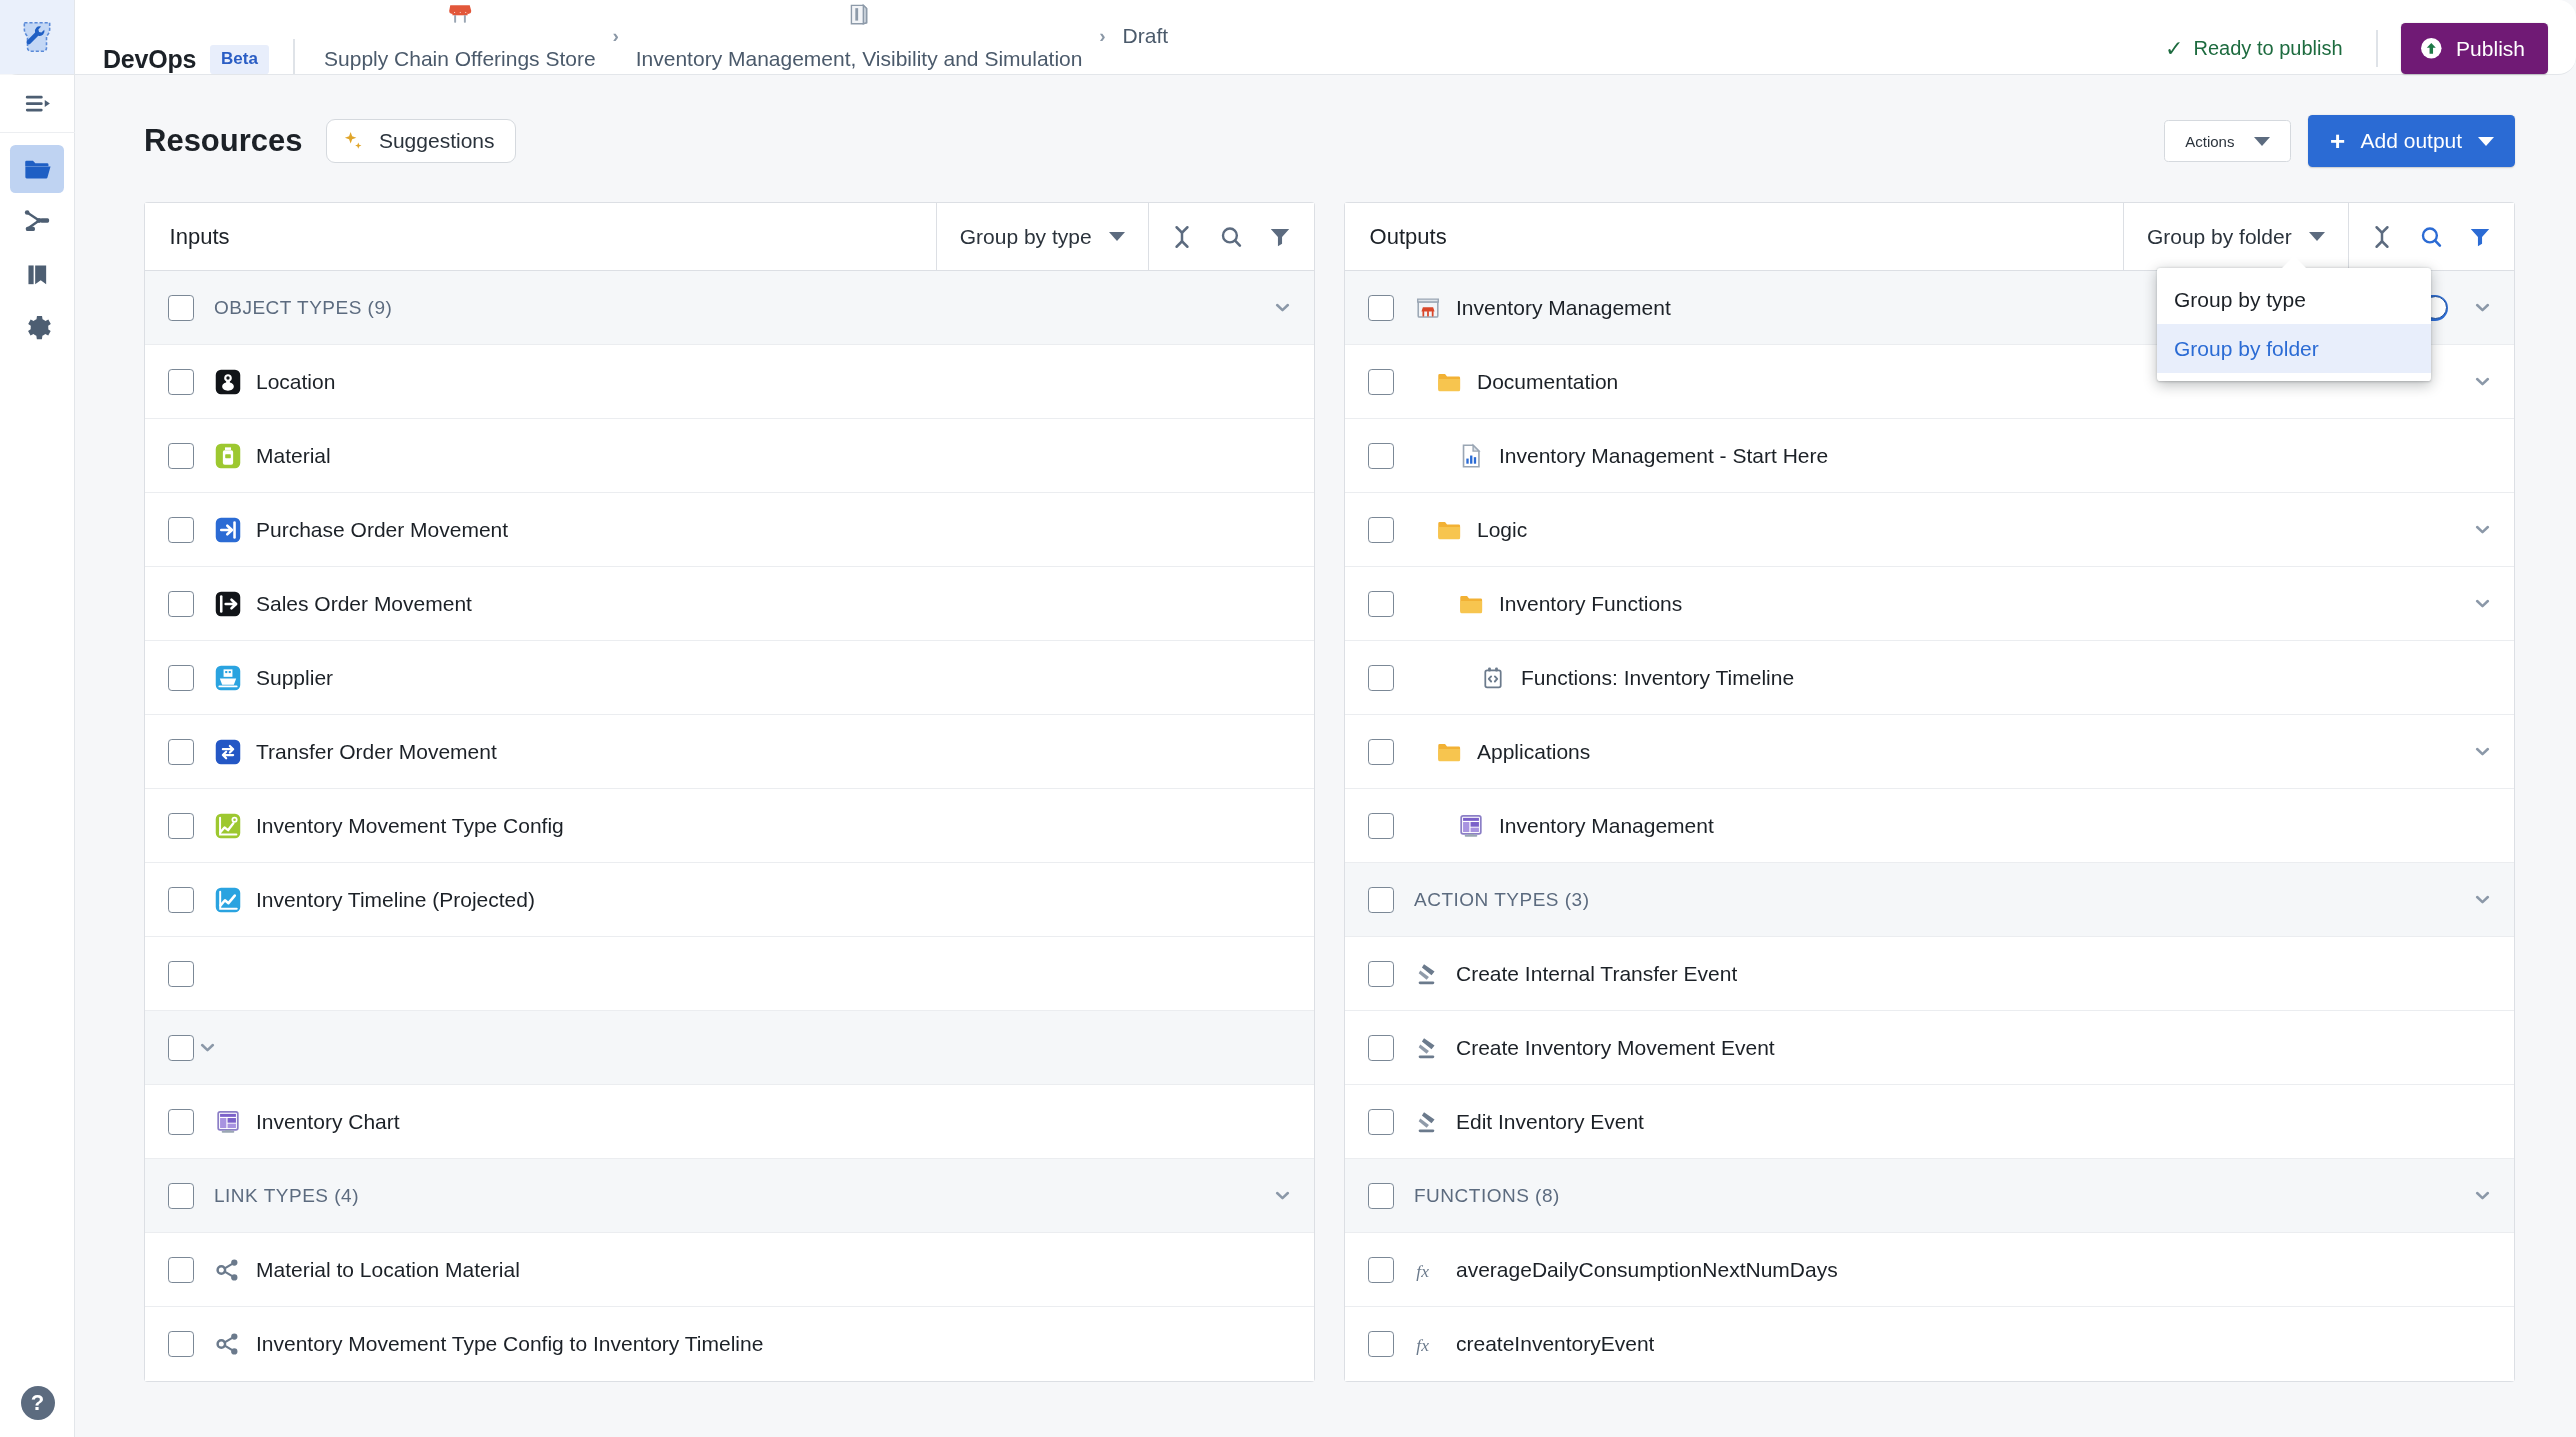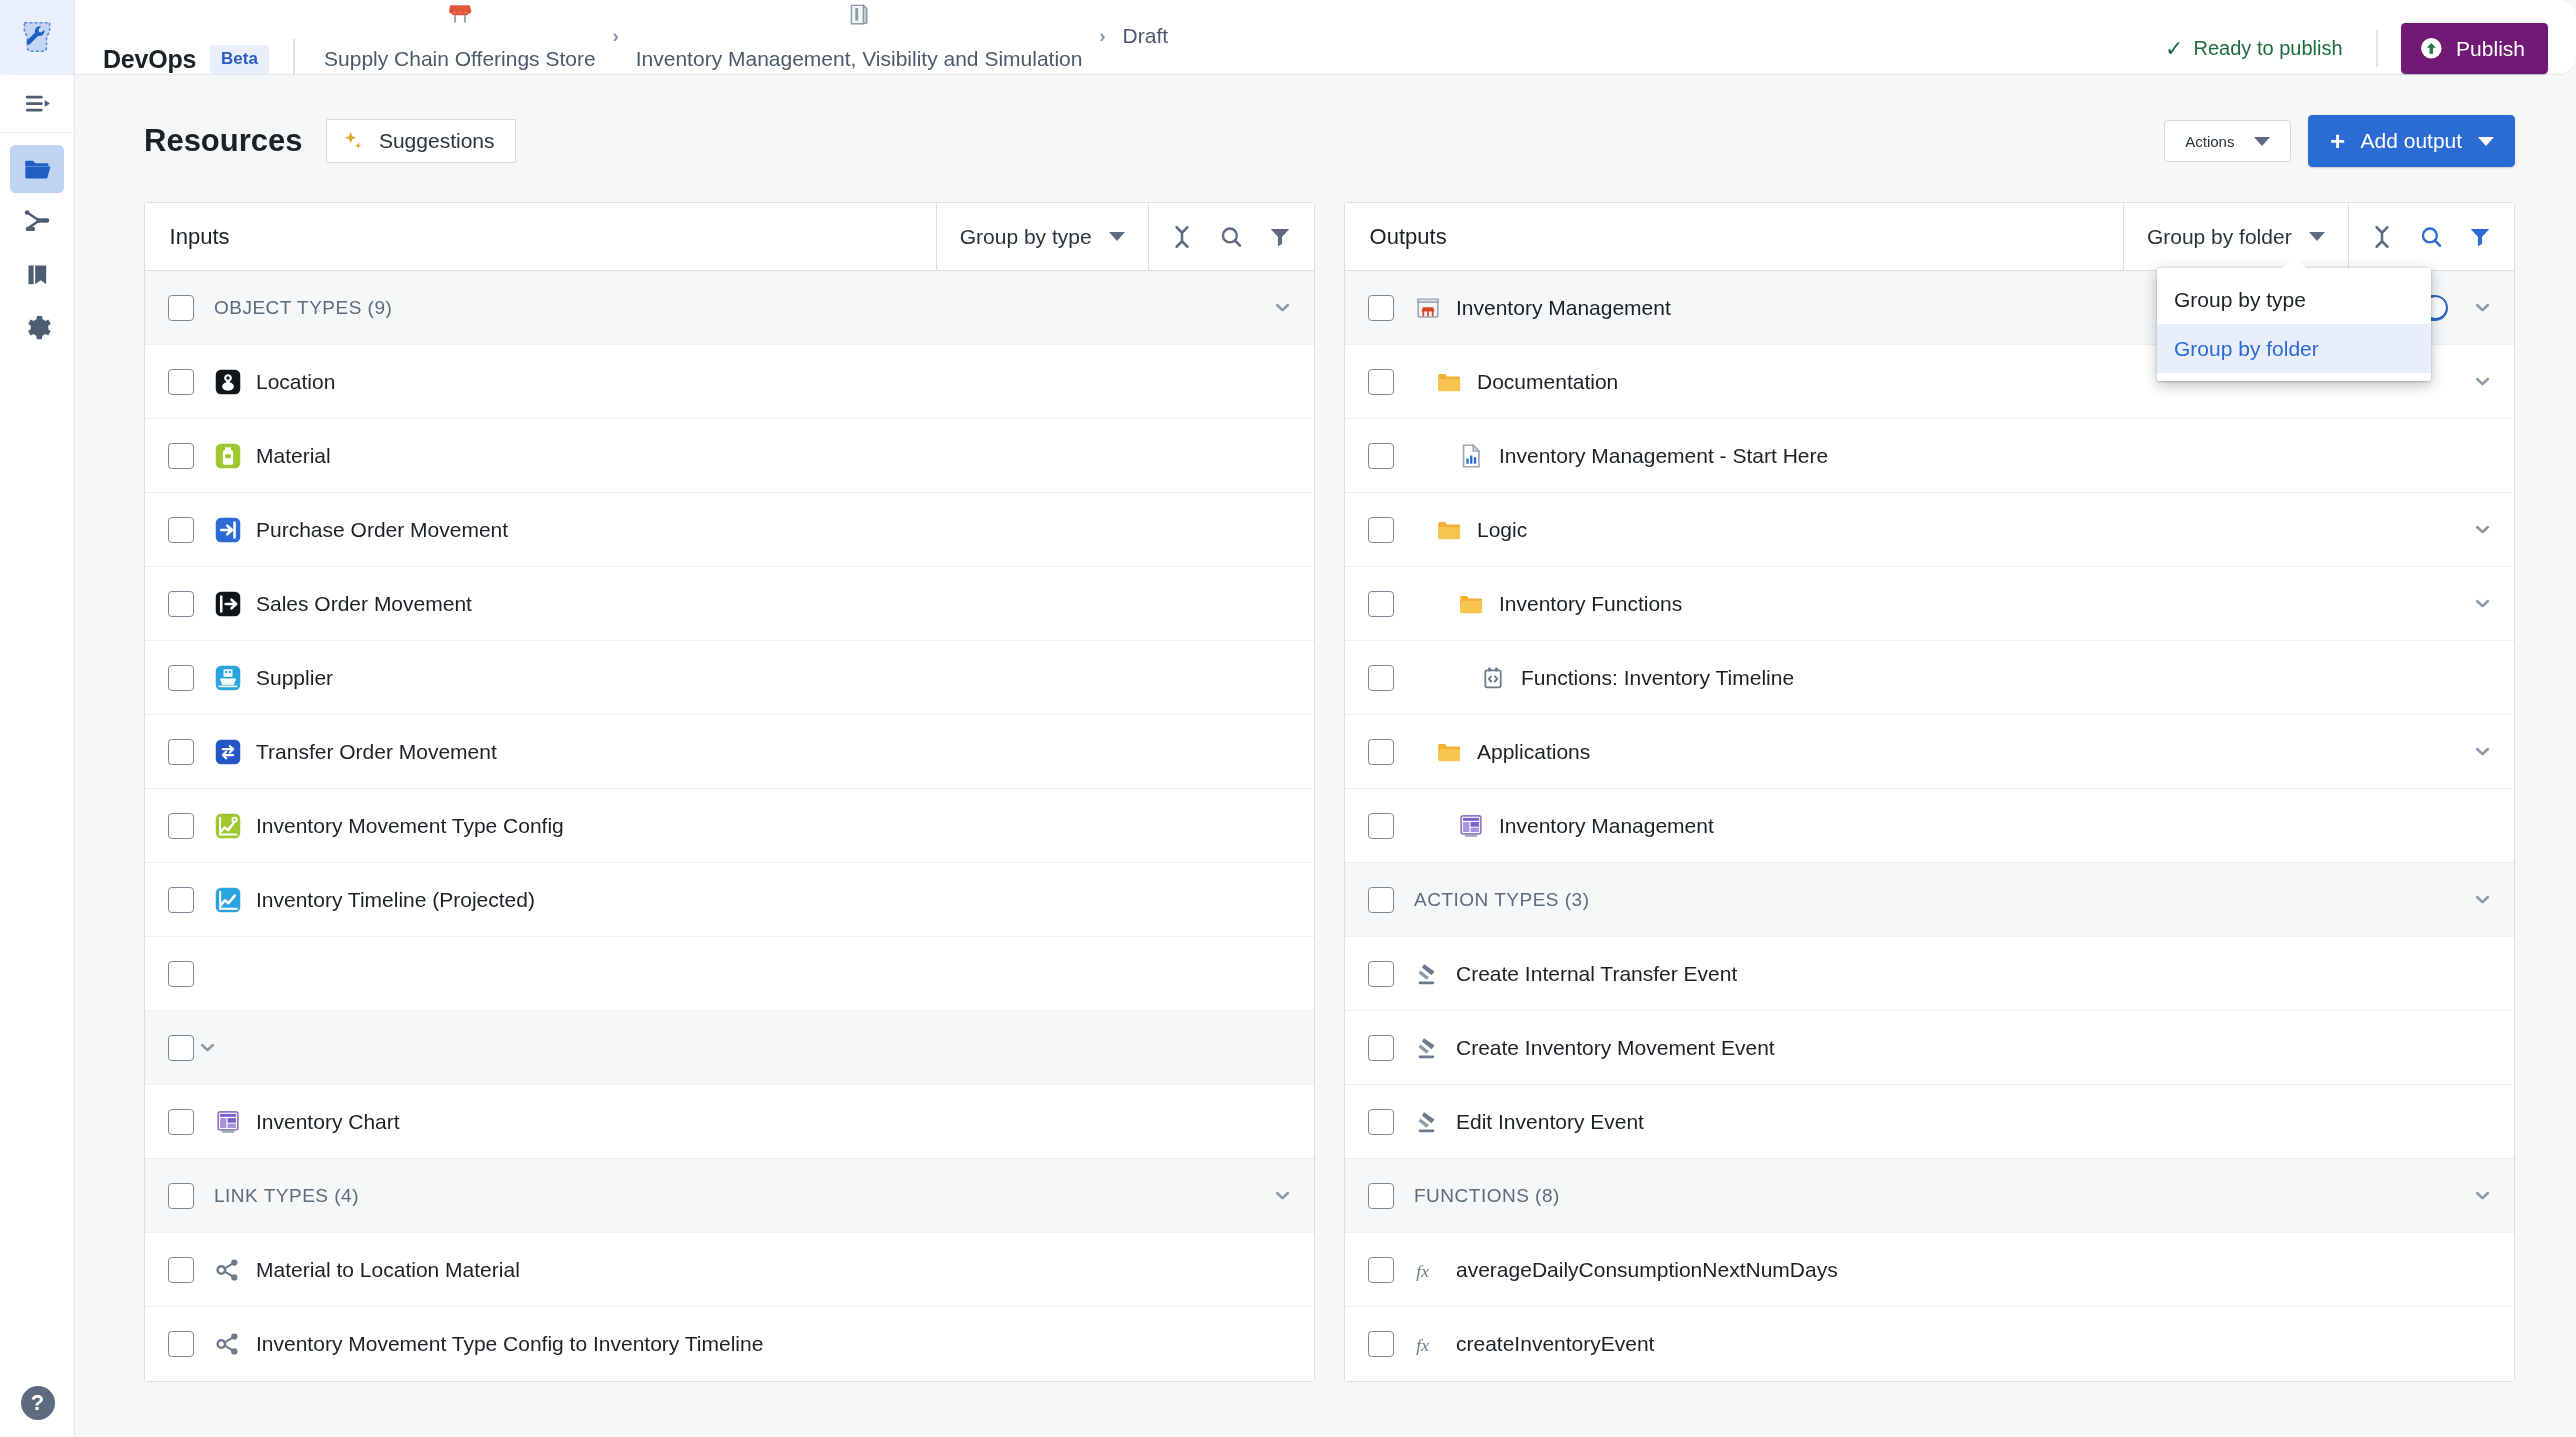--- a/index.html
+++ b/index.html
@@ -113,21 +113,21 @@
   }
   .page-head {
     display: flex; align-items: center;
     padding: 40px 61px 0 69px;
   }
   .page-title { font-size: 31px; font-weight: bold; color: #1c2127; }
   .suggestions-btn {
     display: flex; align-items: center; gap: 14px;
     margin-left: 23px;
     background: #ffffff; border: 1.5px solid #d5d9de;
-    border-radius: 1px; padding: 9.2px 20px 9.2px 15.4px;
+    border-radius: 9px; padding: 9.2px 20px 9.2px 15.4px;
     font-size: 21px; color: #2b333c; cursor: pointer;
   }
   .sparkle { width: 23px; height: 23px; }
 
   .head-right { margin-left: auto; display: flex; align-items: center; gap: 17px; }
   .actions-btn {
     display: flex; align-items: center; gap: 20px;
     background: #ffffff; border: 1.5px solid #d5d9de; border-radius: 4.6px;
     padding: 11.5px 20px; font-size: 15px; color: #2b333c; cursor: pointer;
   }

